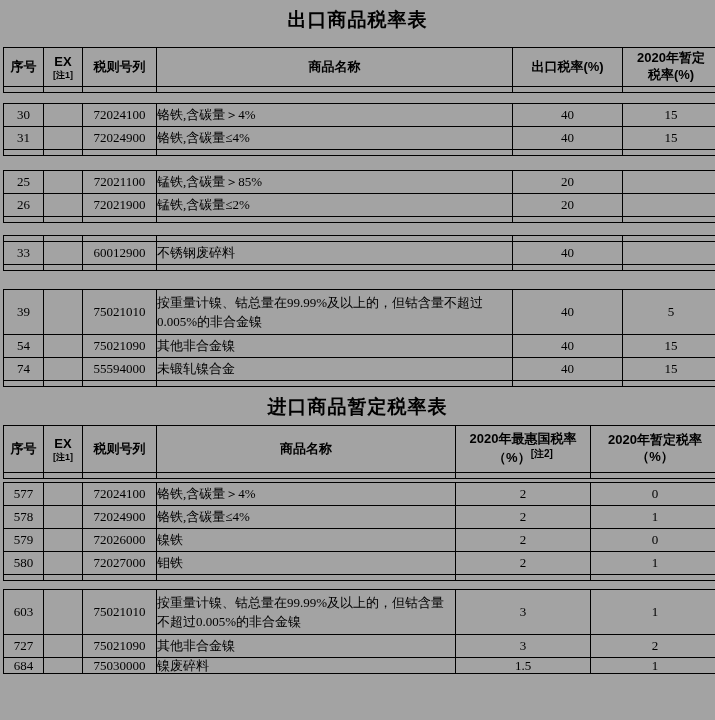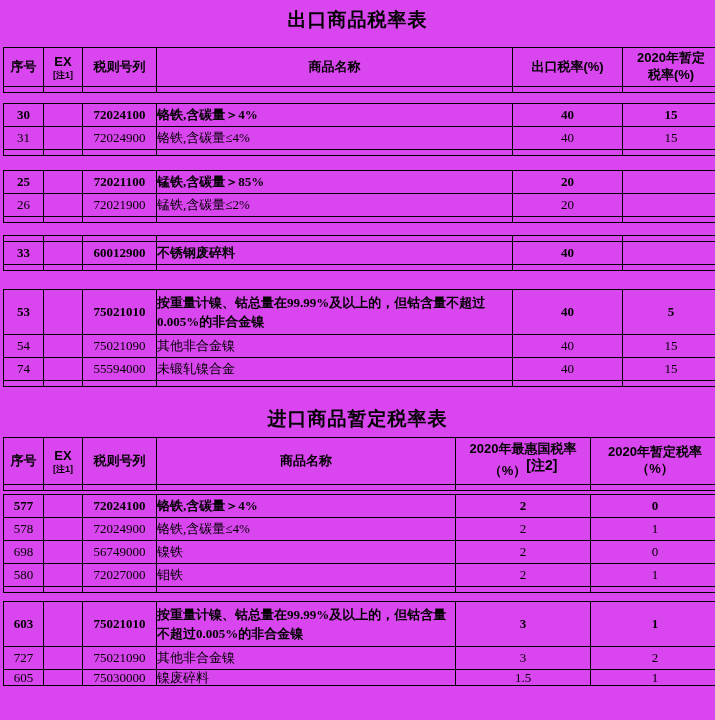--- a/index.html
+++ b/index.html
@@ -1,51 +1,51 @@
 <!DOCTYPE html>
 <html><head>
 <meta charset="utf-8">
 <style>
   html,body{margin:0;padding:0;background:#fff;}
   .page{
     width:715px;height:720px;overflow:hidden;position:relative;
-    background:#d946ef;color:#000;
+    background:#a3a3a3;color:#000;
     font-family:"Liberation Serif","DejaVu Serif",serif;
   }
   .title{
     text-align:center;font-family:"Liberation Sans","DejaVu Sans",sans-serif;
     font-weight:bold;font-size:19px;line-height:24px;letter-spacing:1px;
   }
   .title1{padding-top:8px;}
-  .title2{margin-top:20px;}
+  .title2{margin-top:8px;}
   table.tbl{
     border-collapse:collapse;table-layout:fixed;width:716px;margin-left:3px;
   }
   table.tbl td{
     border:1px solid #000;vertical-align:middle;font-size:13px;padding:0;
     overflow:hidden;
   }
   .hrow td{
     font-family:"Liberation Sans","DejaVu Sans",sans-serif;font-weight:bold;
     text-align:center;font-size:13px;line-height:1.3;
     border-top:2px solid #000;border-bottom:2px solid #000;
   }
   .t1 .hrow td{height:38px;}
   .t2 .hrow td{height:46px;}
   .note{font-size:9px;line-height:1.1;text-align:center;}
-  sup.note{font-size:14px;vertical-align:super;}
+  sup.note{font-size:10px;vertical-align:super;}
   .drow td{height:22px;}
   .drow.tall td{height:44px;}
   .c{text-align:center;}
   td.l{text-align:left;padding:0 3px 0 4px;line-height:1.5;}
   .stub td{height:5px;line-height:0;}
   .open-b td{border-bottom:none;}
   .open-t td{border-top:none;}
   .close-b td{border-bottom:2px solid #000;}
-  .bt2 td{border-top:2px solid #000;font-weight:bold;}
+  .bt2 td{border-top:2px solid #000;}
   .bb2 td{border-bottom:2px solid #000;}
   .cut td{height:13px;border-bottom:none;vertical-align:top;line-height:15px;}
   #h1{margin-top:15px;}
   #blkA{margin-top:10px;}
   #blkB{margin-top:14px;}
   #blkC{margin-top:12px;}
   #blkD{margin-top:18px;}
   #h2{margin-top:6px;}
   #blkE{margin-top:3px;}
   #blkF{margin-top:8px;}
@@ -207,21 +207,21 @@
     <colgroup>
         <col style="width:40px">
         <col style="width:39px">
         <col style="width:74px">
         <col style="width:356px">
         <col style="width:110px">
         <col style="width:97px">
       </colgroup>
     <tbody>
         <tr class="drow tall bt2">
-      <td class="c">53</td>
+      <td class="c">39</td>
       <td class="c"></td>
       <td class="c">75021010</td>
       <td class="l">按重量计镍、钴总量在99.99%及以上的，但钴含量不超过0.005%的非合金镍</td>
       <td class="c">40</td>
       <td class="c">5</td>
     </tr>
     <tr class="drow">
       <td class="c">54</td>
       <td class="c"></td>
       <td class="c">75021090</td>
@@ -308,23 +308,23 @@
     </tr>
     <tr class="drow">
       <td class="c">578</td>
       <td class="c"></td>
       <td class="c">72024900</td>
       <td class="l">铬铁,含碳量≤4%</td>
       <td class="c">2</td>
       <td class="c">1</td>
     </tr>
     <tr class="drow">
-      <td class="c">698</td>
-      <td class="c"></td>
-      <td class="c">56749000</td>
+      <td class="c">579</td>
+      <td class="c"></td>
+      <td class="c">72026000</td>
       <td class="l">镍铁</td>
       <td class="c">2</td>
       <td class="c">0</td>
     </tr>
     <tr class="drow bb2">
       <td class="c">580</td>
       <td class="c"></td>
       <td class="c">72027000</td>
       <td class="l">钼铁</td>
       <td class="c">2</td>
@@ -361,21 +361,21 @@
     </tr>
     <tr class="drow">
       <td class="c">727</td>
       <td class="c"></td>
       <td class="c">75021090</td>
       <td class="l">其他非合金镍</td>
       <td class="c">3</td>
       <td class="c">2</td>
     </tr>
     <tr class="drow cut">
-      <td class="c">605</td>
+      <td class="c">684</td>
       <td class="c"></td>
       <td class="c">75030000</td>
       <td class="l">镍废碎料</td>
       <td class="c">1.5</td>
       <td class="c">1</td>
     </tr>
   </tbody>
     </table>
 
 </div>

